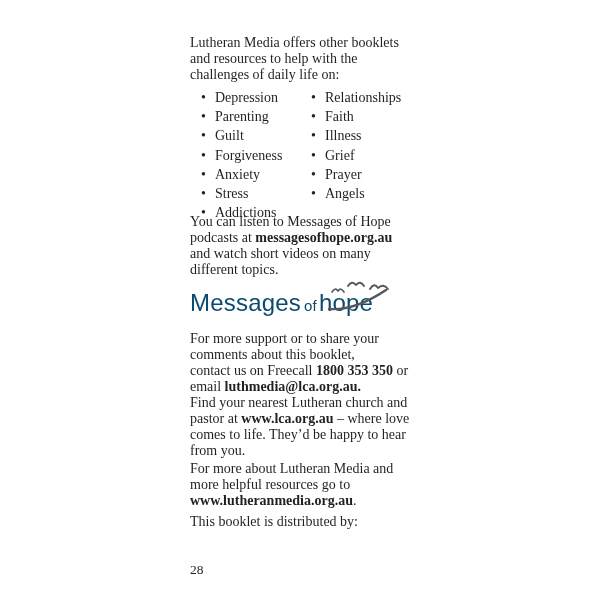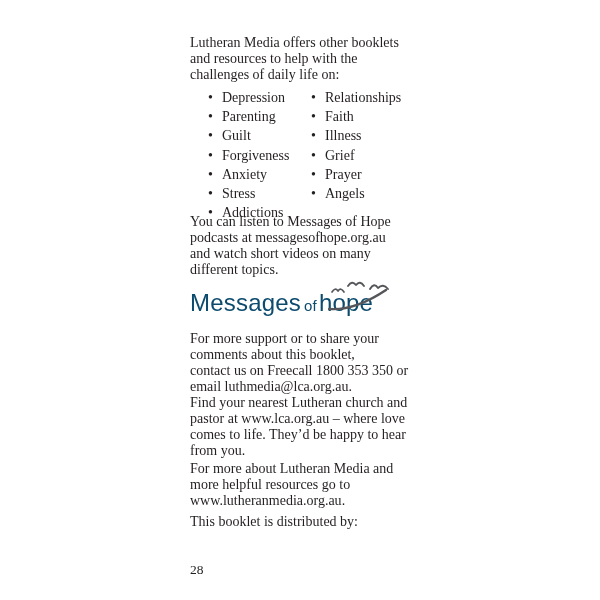--- a/index.html
+++ b/index.html
@@ -21,40 +21,40 @@
   }
   .block {
     position: absolute;
     left: 190px;
     width: 250px;
   }
   .para {
     line-height: 16px;
     white-space: nowrap;
   }
-  .para b { font-weight: 400; }
+  .para b { font-weight: 700; }
 
   .intro       { top: 35px; }
   .lists       { top: 88px; height: 136px; }
   .podcast     { top: 214px; }
   .logo        { top: 288px; height: 44px; }
   .support     { top: 331px; }
   .church      { top: 395px; }
   .resources   { top: 461px; }
   .distributed { top: 514px; }
   .pagenum     { top: 562px; width: 215px; text-align: left; font-size: 13.5px; }
 
   ul.topics {
     list-style: none;
     margin: 0;
     padding: 0;
     position: absolute;
     top: 0;
   }
-  ul.topics.left  { left: 14px; }
+  ul.topics.left  { left: 7px; }
   ul.topics.right { left: 117px; }
   ul.topics li {
     position: relative;
     line-height: 19.2px;
     padding-left: 18px;
     white-space: nowrap;
   }
   ul.topics li::before {
     content: "\2022";
     position: absolute;

